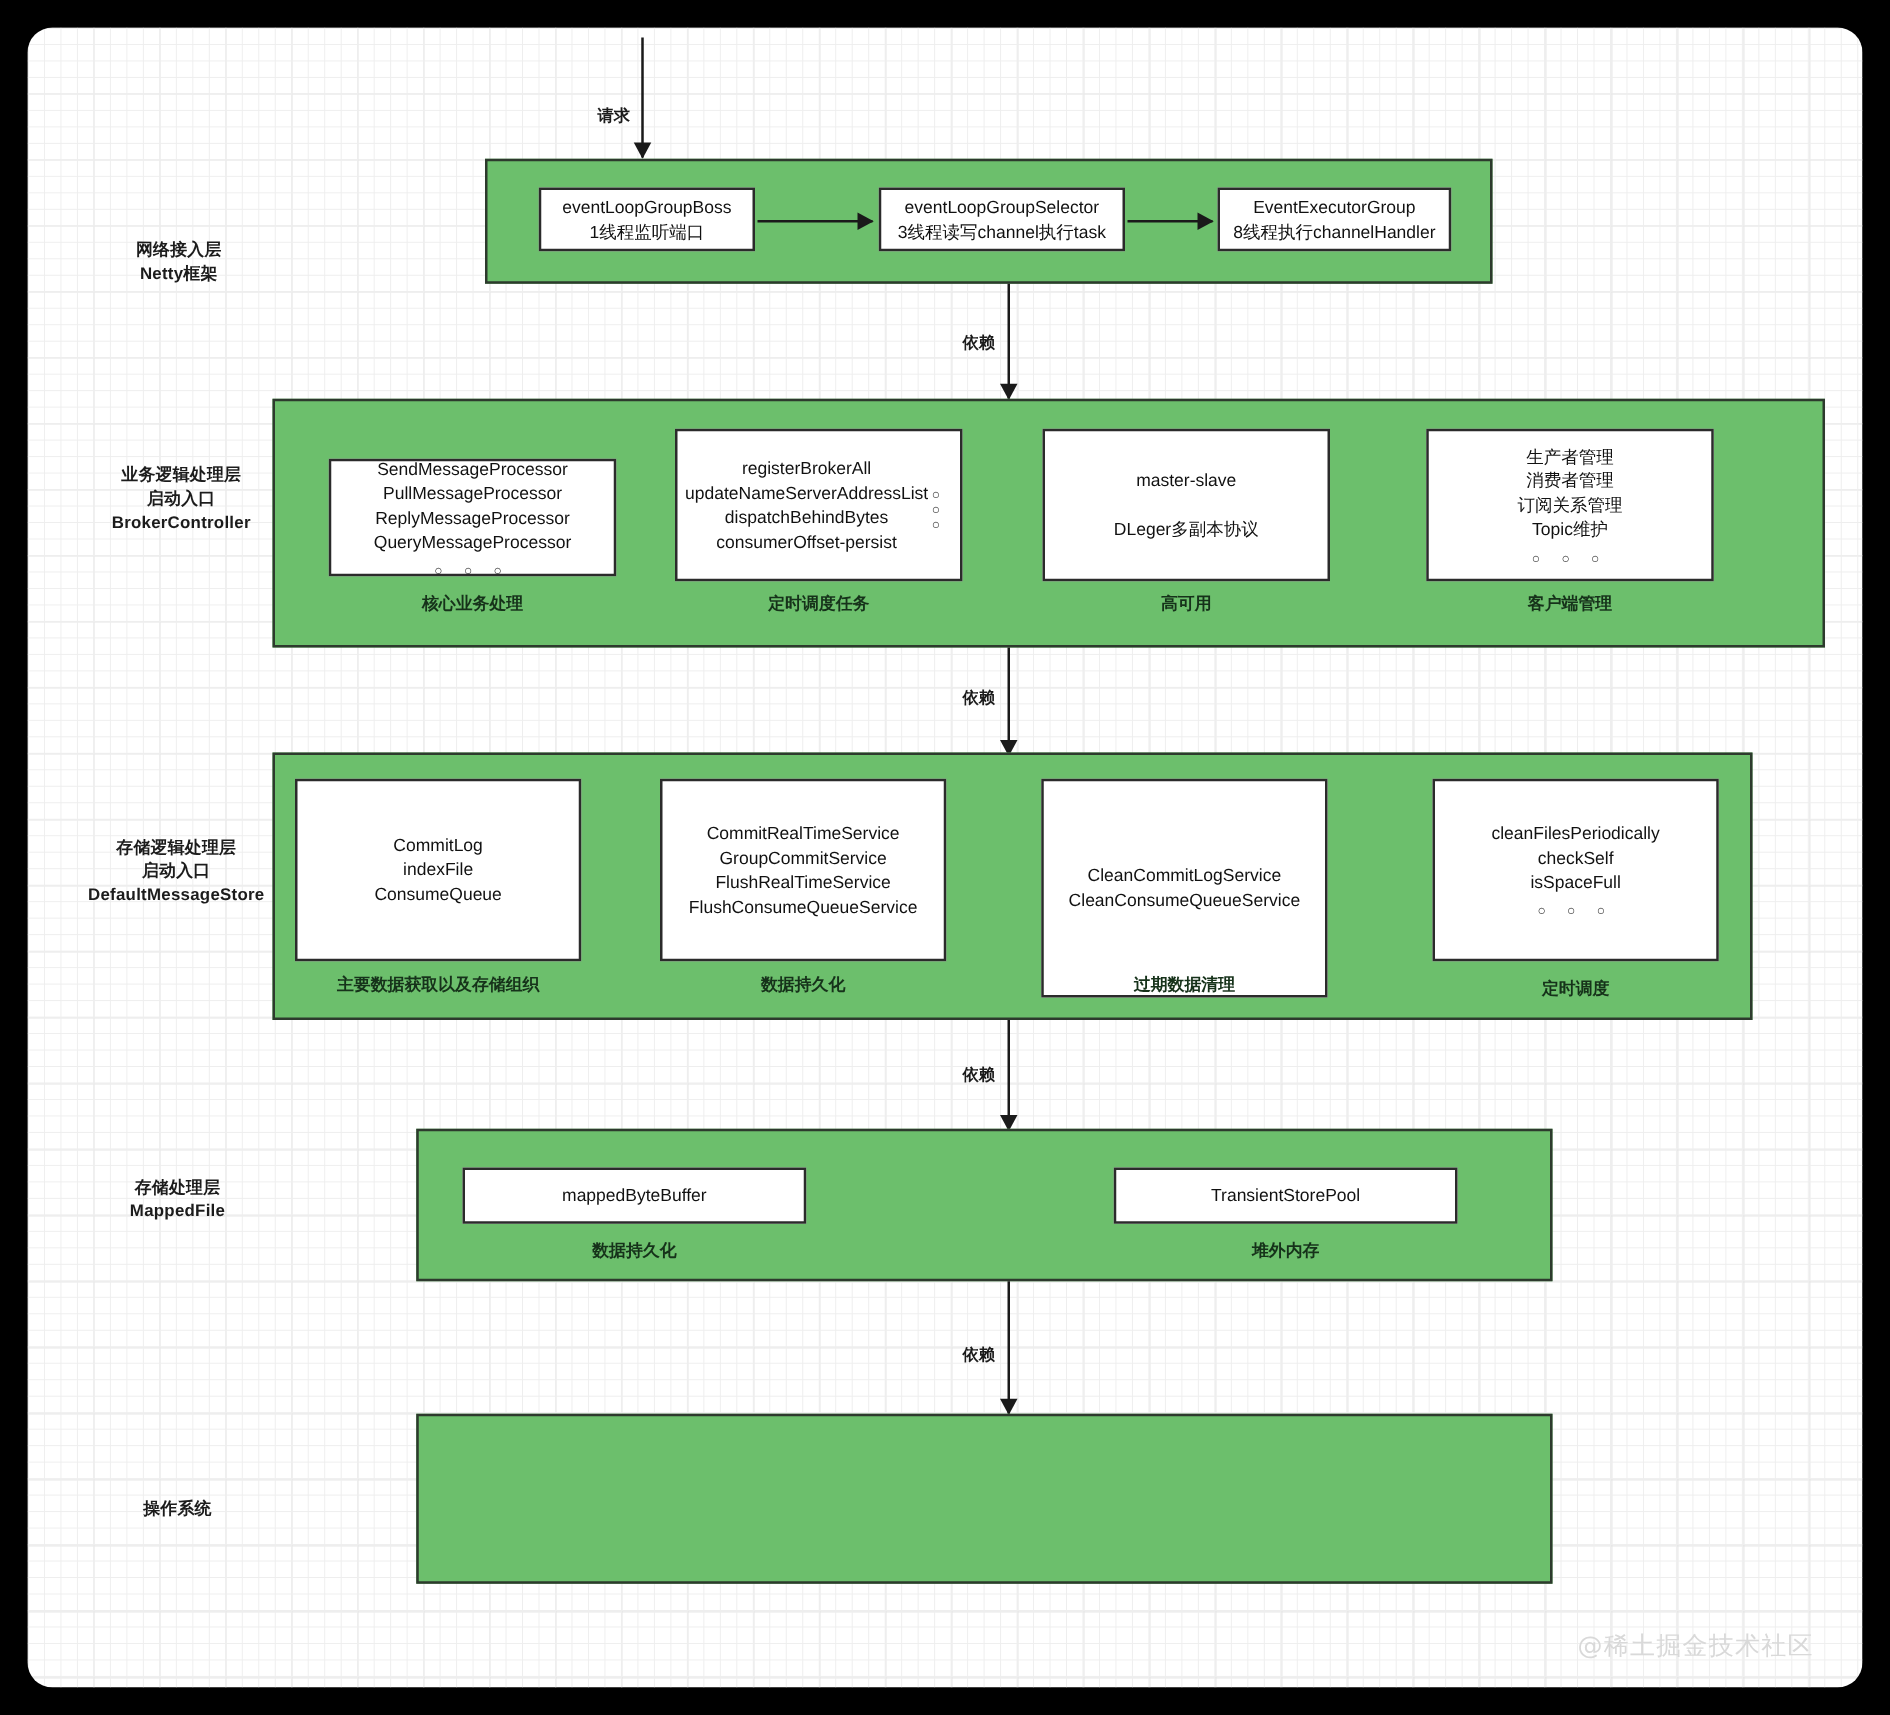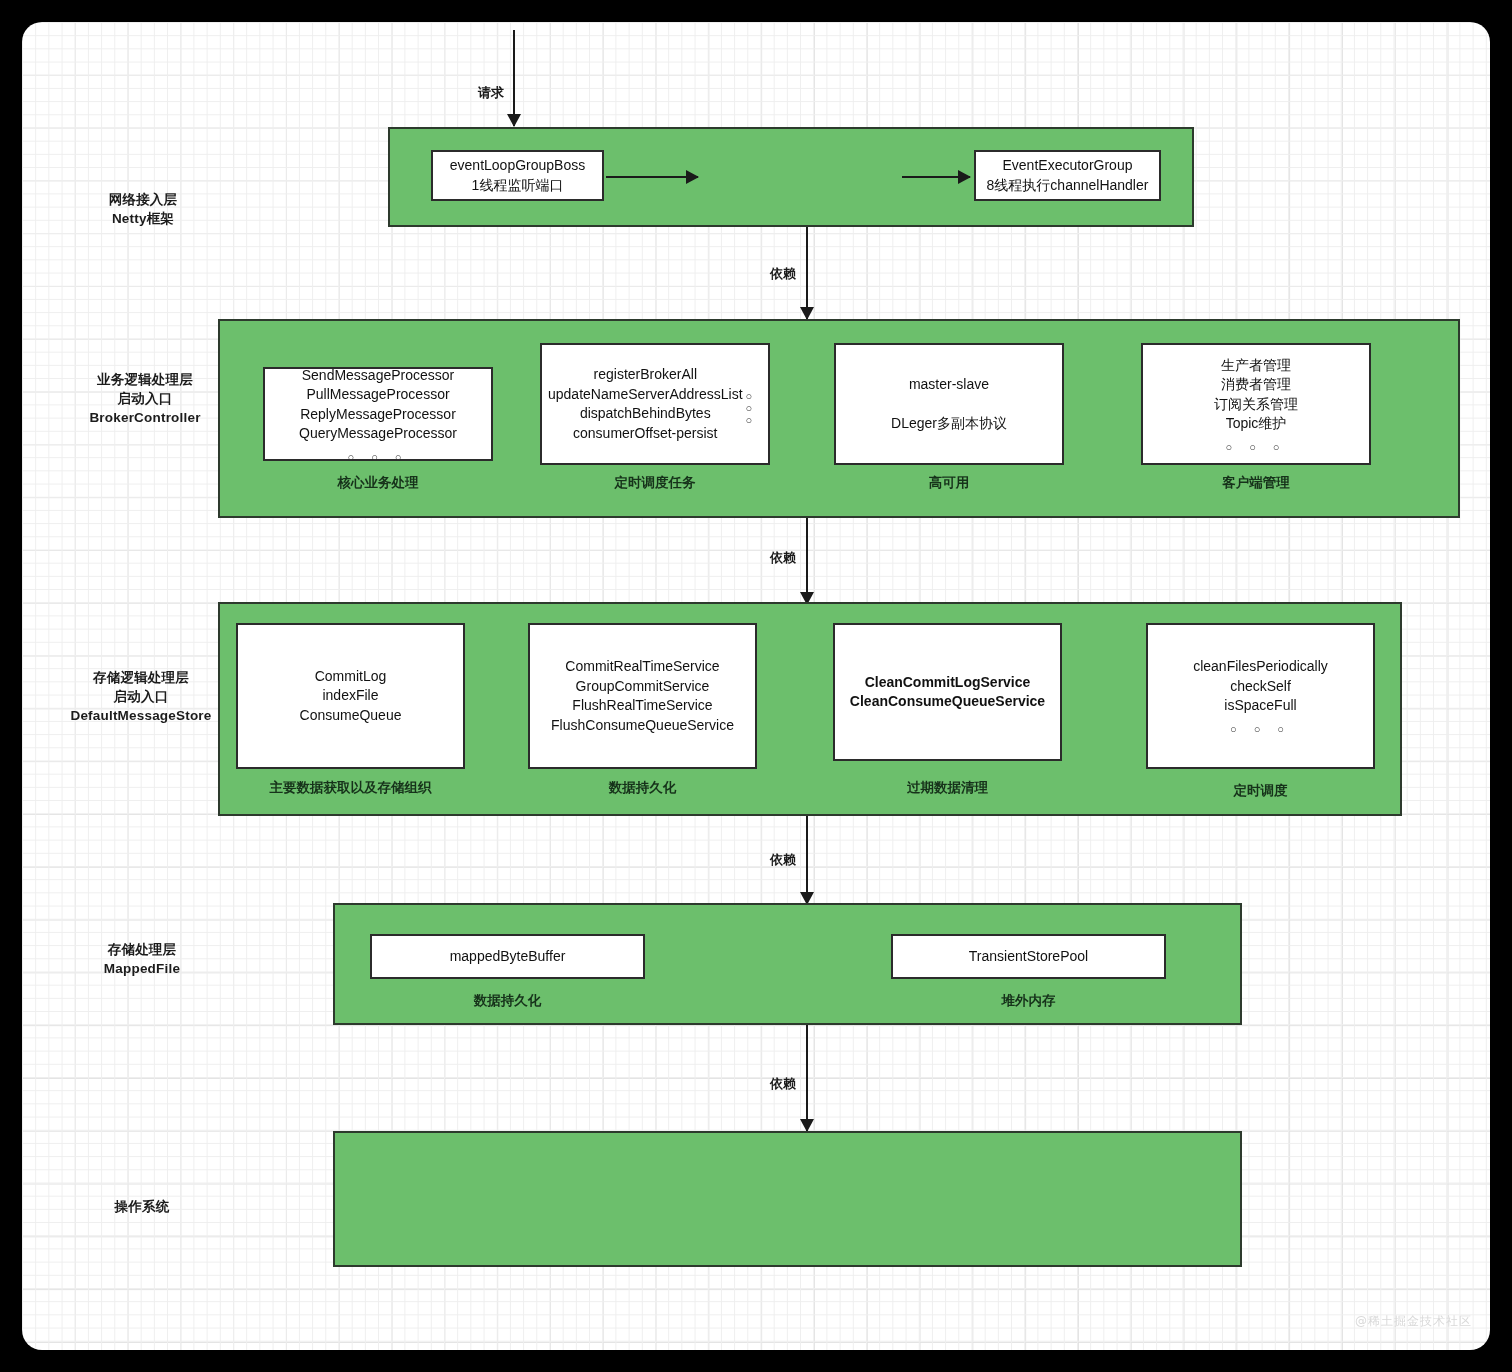--- a/index.html
+++ b/index.html
@@ -118,22 +118,22 @@
     position: absolute;
     right: -1px; top: -6px;
     border-top: 7px solid transparent;
     border-bottom: 7px solid transparent;
     border-left: 13px solid #1a1a1a;
   }
 
   
   #watermark {
     position: absolute;
-    right: 18px; bottom: 20px;
-    font-size: 12px;
+    right: 39px; bottom: 20px;
+    font-size: 20px;
     color: #d9d9d9;
     letter-spacing: 1px;
     font-family: "DejaVu Sans", sans-serif;
   }
 </style>
 </head>
 <body>
 
 <div id="root">
   <div id="canvas">
@@ -157,20 +157,22 @@
     <div class="vconn" style="left:491px; top:8px; height:96px;"></div>
     <div class="conn-label" style="left:420px; top:62px; width:62px;">请求</div>
 
     <div class="panel" style="left:366px; top:105px; width:806px; height:100px;"></div>
 
     <div class="box" style="left:409px; top:128px; width:173px; height:51px;">eventLoopGroupBoss
 1线程监听端口</div>
 
     <div class="hconn" style="left:584px; top:154px; width:92px;"></div>
 
+    <div class="box" style="left:681px; top:128px; width:197px; height:51px;">eventLoopGroupSelector
+3线程读写channel执行task</div>
 
     <div class="hconn" style="left:880px; top:154px; width:68px;"></div>
 
     <div class="box" style="left:952px; top:128px; width:187px; height:51px;">EventExecutorGroup
 8线程执行channelHandler</div>
 
     <div class="vconn" style="left:784px; top:205px; height:92px;"></div>
     <div class="conn-label" style="left:712px; top:243px; width:62px;">依赖</div>
 
     <div class="panel" style="left:196px; top:297px; width:1242px; height:199px;"></div>
@@ -222,21 +224,21 @@
     <div class="cap" style="left:194px; top:757px; width:269px;">主要数据获取以及存储组织</div>
 
     <div class="box" style="left:506px; top:601px; width:229px; height:146px; flex-direction:column;">
       <span>CommitRealTimeService
 GroupCommitService
 FlushRealTimeService
 FlushConsumeQueueService</span>
     </div>
     <div class="cap" style="left:506px; top:757px; width:229px;">数据持久化</div>
 
-    <div class="box" style="left:811px; top:601px; width:229px; height:138px; flex-direction:column;font-weight:bold;">
+    <div class="box" style="left:811px; top:601px; width:229px; height:175px; flex-direction:column;">
       <span>CleanCommitLogService
 CleanConsumeQueueService</span>
     </div>
     <div class="cap" style="left:811px; top:757px; width:229px;">过期数据清理</div>
 
     <div class="box" style="left:1124px; top:601px; width:229px; height:146px; flex-direction:column;">
       <span>cleanFilesPeriodically
 checkSelf
 isSpaceFull</span>
       <span class="dots">○ ○ ○</span>

